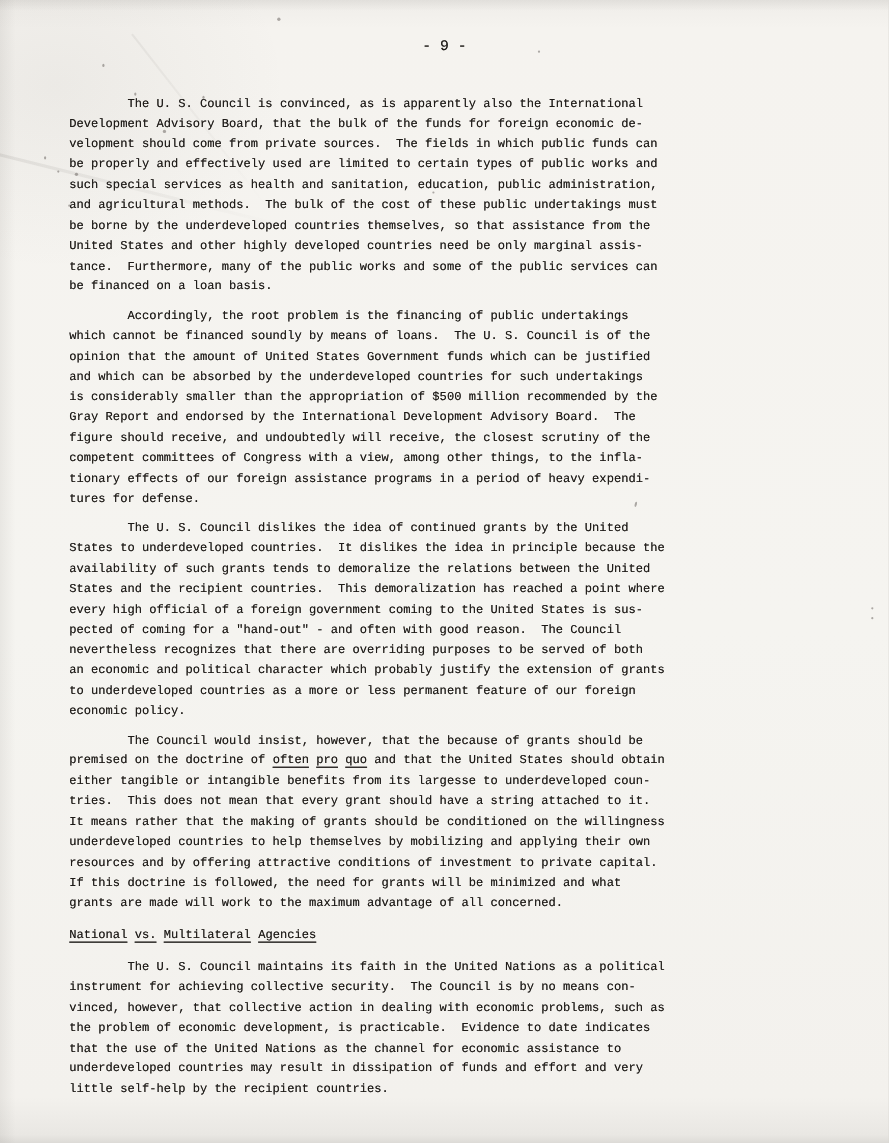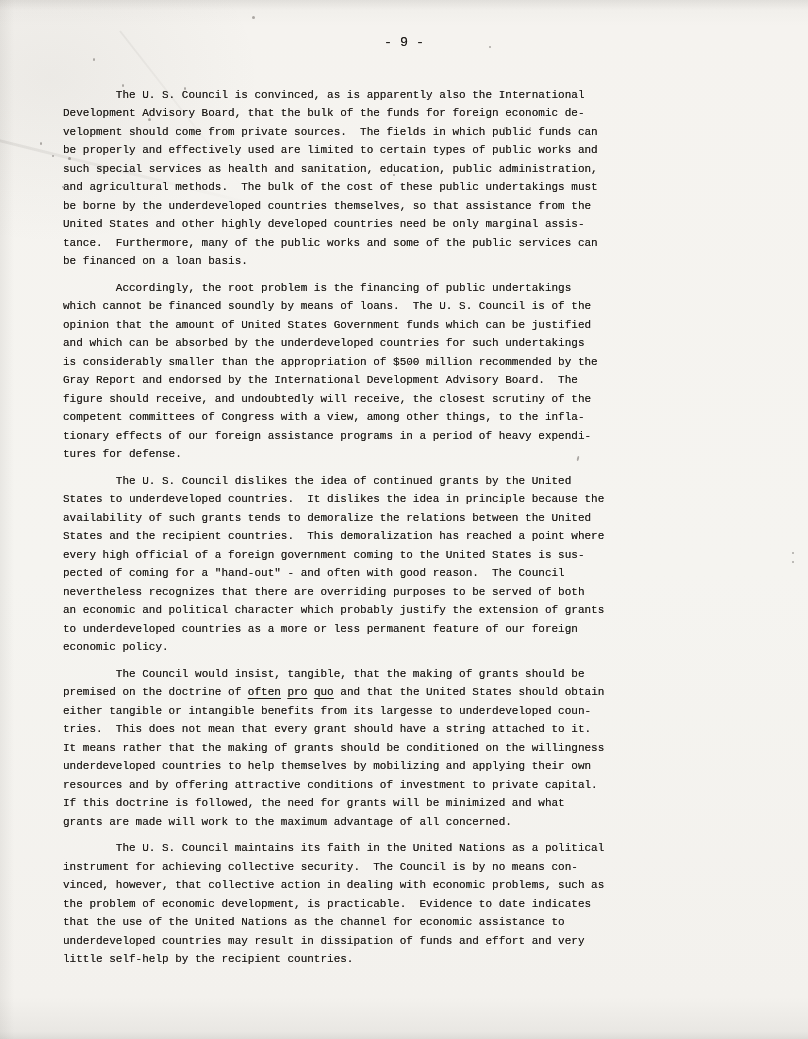--- a/index.html
+++ b/index.html
@@ -137,29 +137,30 @@
     <p>        The U. S. Council dislikes the idea of continued grants by the United
 States to underdeveloped countries.  It dislikes the idea in principle because the
 availability of such grants tends to demoralize the relations between the United
 States and the recipient countries.  This demoralization has reached a point where
 every high official of a foreign government coming to the United States is sus-
 pected of coming for a "hand-out" - and often with good reason.  The Council
 nevertheless recognizes that there are overriding purposes to be served of both
 an economic and political character which probably justify the extension of grants
 to underdeveloped countries as a more or less permanent feature of our foreign
 economic policy.</p>
-    <p><span>        The Council would insist, tangible, that the making of grants should be
+    <p><span>        The Council would insist, however, that the because of grants should be
 premised on the doctrine of </span><span class="u">often</span><span> </span><span class="u">pro</span><span> </span><span class="u">quo</span><span> and that the United States should obtain
 either tangible or intangible benefits from its largesse to underdeveloped coun-
 tries.  This does not mean that every grant should have a string attached to it.
 It means rather that the making of grants should be conditioned on the willingness
 underdeveloped countries to help themselves by mobilizing and applying their own
 resources and by offering attractive conditions of investment to private capital.
 If this doctrine is followed, the need for grants will be minimized and what
 grants are made will work to the maximum advantage of all concerned.</span></p>
+    <h2><span class="u">National</span><span> </span><span class="u">vs.</span><span> </span><span class="u">Multilateral</span><span> </span><span class="u">Agencies</span></h2>
     <p>        The U. S. Council maintains its faith in the United Nations as a political
 instrument for achieving collective security.  The Council is by no means con-
 vinced, however, that collective action in dealing with economic problems, such as
 the problem of economic development, is practicable.  Evidence to date indicates
 that the use of the United Nations as the channel for economic assistance to
 underdeveloped countries may result in dissipation of funds and effort and very
 little self-help by the recipient countries.</p>
   </div>
 
 </div>

